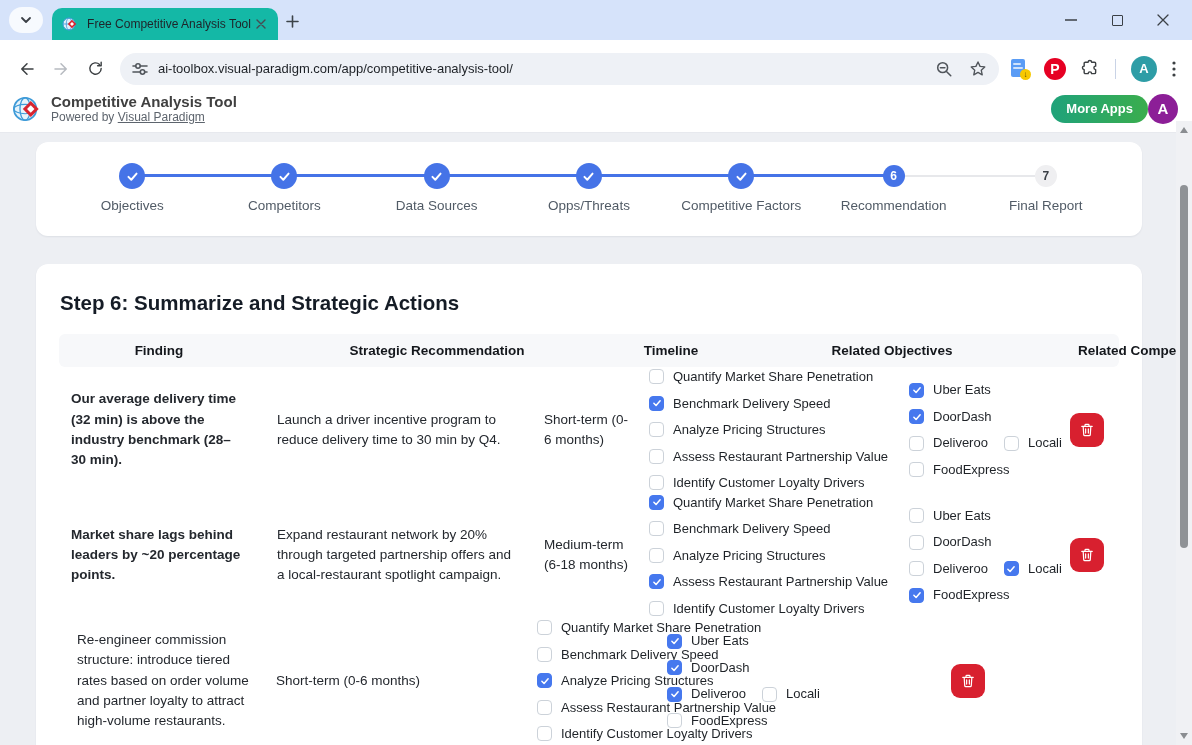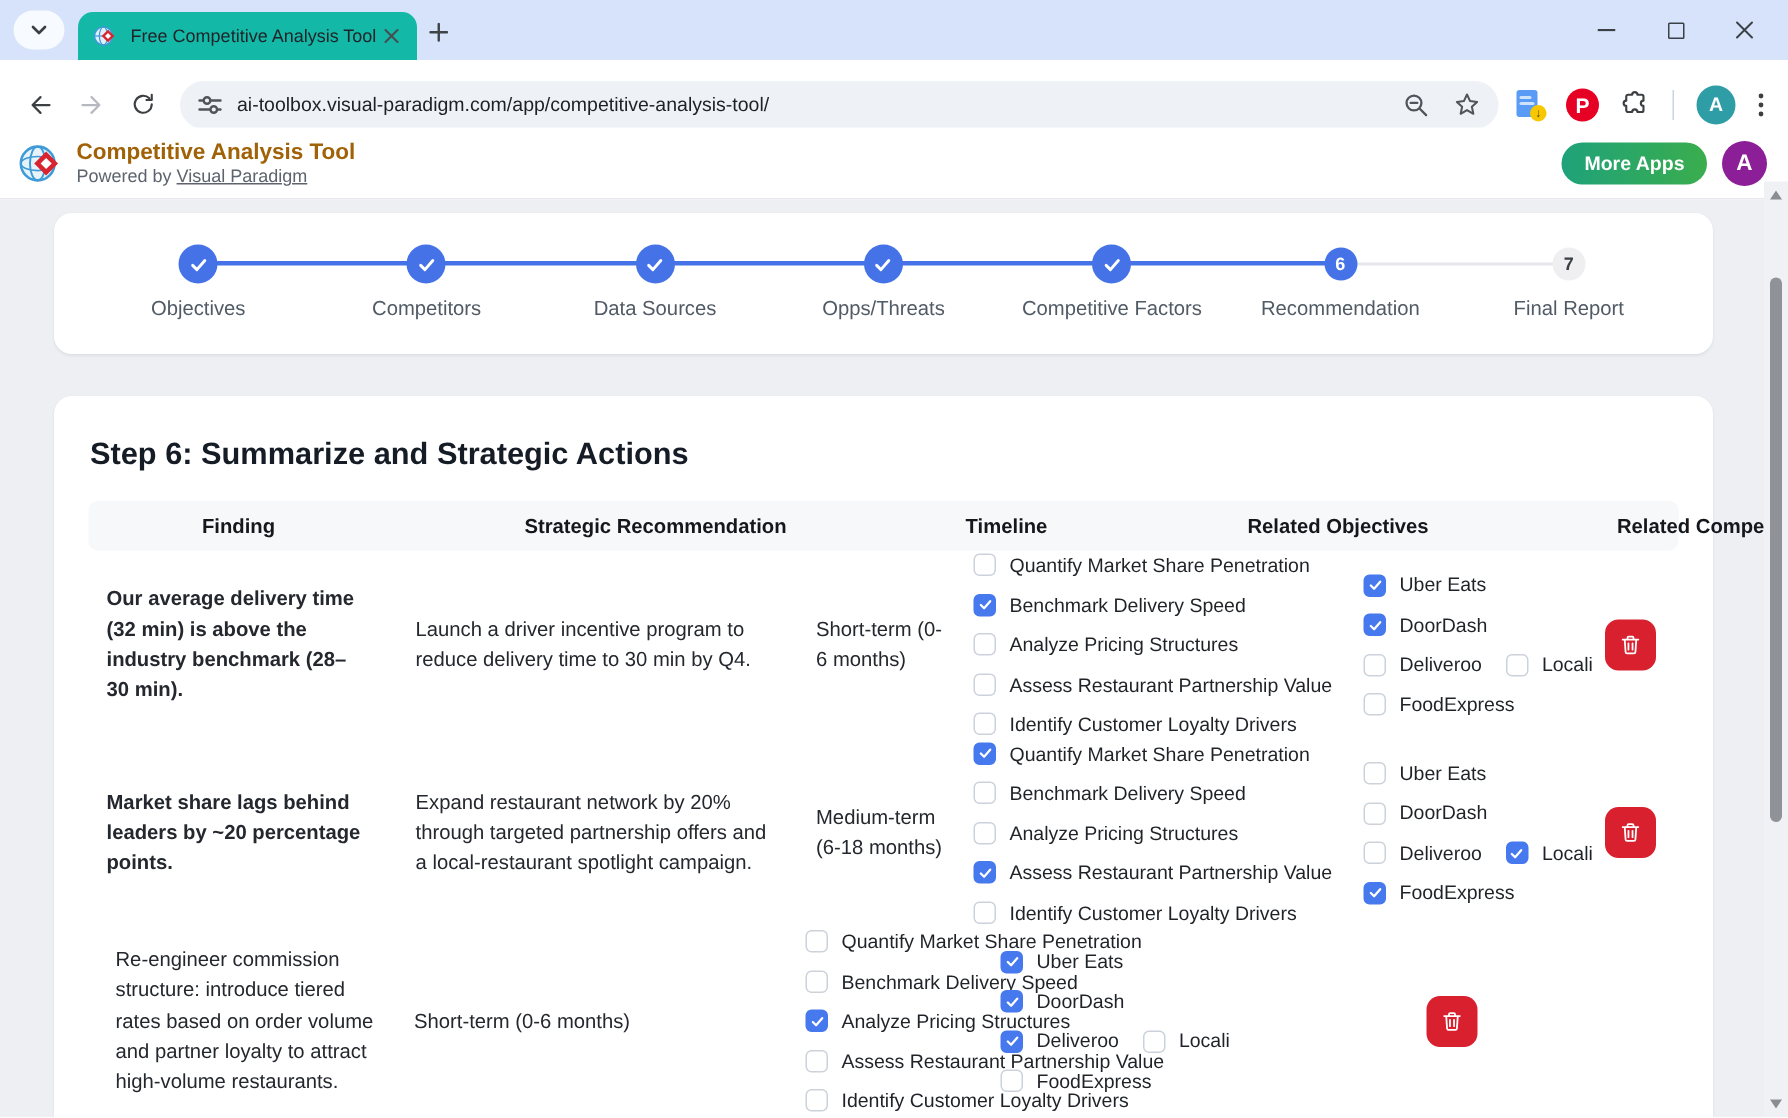--- a/index.html
+++ b/index.html
@@ -17,21 +17,21 @@
   .tab-close { width:18px; height:18px; border-radius:9px; display:flex; align-items:center; justify-content:center;
     color:#474c52; flex:none; cursor:pointer; }
   .newtab { position:absolute; left:280px; top:9px; width:24px; height:24px; display:flex; align-items:center;
     justify-content:center; color:#3c4349; cursor:pointer; }
   .win-controls { position:absolute; right:6px; top:0; height:40px; display:flex; }
   .win-btn { width:46px; height:40px; display:flex; align-items:center; justify-content:center; color:#3b4046; cursor:pointer; }
   .max-glyph { width:11px; height:11px; border:1.4px solid #3b4046; border-radius:1px; }
 
   
   .toolbar { position:absolute; top:40px; left:0; width:100%; height:62px; background:#fff;
-    border-bottom:3px solid #a21caf; display:flex; align-items:center; padding:0 10px; }
+    border-bottom:5px solid #a21caf; display:flex; align-items:center; padding:0 10px; }
   .nav-btn { width:34px; height:34px; display:flex; align-items:center; justify-content:center; flex:none; cursor:pointer; }
   .urlbar { flex:1; height:32px; margin:0 6px 0 8px; background:#eef1f6; border-radius:16px;
     display:flex; align-items:center; padding:0 12px; min-width:0; }
   .url-text { font-size:13px; color:#1d2126; margin-left:10px; white-space:nowrap; overflow:hidden; }
   .urlbar-right { margin-left:auto; display:flex; align-items:center; gap:16px; }
   .ext-cluster { display:flex; align-items:center; gap:15px; padding:0 6px; flex:none; }
   .ext-sep { width:1px; height:20px; background:#c9d3e6; }
   .pinterest { width:22px; height:22px; border-radius:50%; background:#e60023; color:#fff; font-weight:bold;
     font-size:14px; display:flex; align-items:center; justify-content:center; cursor:pointer; }
   .browser-avatar { width:26px; height:26px; border-radius:50%; background:#2e9da6; color:#fff; font-size:13px;
@@ -40,24 +40,24 @@
   .doc-body { position:absolute; left:0; top:0; width:14px; height:18px; background:#5a9cf5; border-radius:2px; }
   .doc-line { position:absolute; left:2px; height:2px; background:#cfe2fb; border-radius:1px; }
   .doc-badge { position:absolute; right:-2px; bottom:-1px; width:11px; height:11px; border-radius:50%;
     background:#f7c800; color:#5b4a00; font-size:8px; font-weight:bold; display:flex; align-items:center; justify-content:center; }
 
   
   .appheader { position:absolute; top:85px; left:0; width:100%; height:48px; background:#fff;
     border-bottom:1px solid #e7e9ee; display:flex; align-items:center; padding:0 14px 0 12px; }
   .app-logo { width:30px; height:30px; flex:none; }
   .app-titles { margin-left:9px; }
-  .app-title { font-size:15px; font-weight:bold; color:#a16207; line-height:17px; }
+  .app-title { font-size:15px; font-weight:bold; color:#404040; line-height:17px; }
   .app-sub { font-size:12px; color:#5d646d; line-height:14px; }
   .app-sub a { color:#5d646d; text-decoration:underline; cursor:pointer; }
-  .appheader-right { margin-left:auto; display:flex; align-items:center; gap:10px; }
+  .appheader-right { margin-left:auto; display:flex; align-items:center; }
   .more-apps { height:28px; padding:0 15px; border:none; border-radius:14px; cursor:pointer;
     background:linear-gradient(90deg,#1fa27a,#3aad4d); color:#fff; font-size:13px; font-weight:bold;
     font-family:"Liberation Sans",sans-serif; }
   .app-avatar { width:30px; height:30px; border-radius:50%; background:#8c1e97; color:#fff; font-size:15px;
     font-weight:bold; display:flex; align-items:center; justify-content:center; cursor:pointer; }
 
   
   .pagebody { position:absolute; top:133px; left:0; width:100%; height:612px; background:#edeff3; overflow:hidden; }
   .card { position:absolute; background:#fff; border-radius:12px; box-shadow:0 1px 2px rgba(20,30,50,.07); }
   .stepper-card { left:36px; top:9px; width:1106px; height:94px; }

